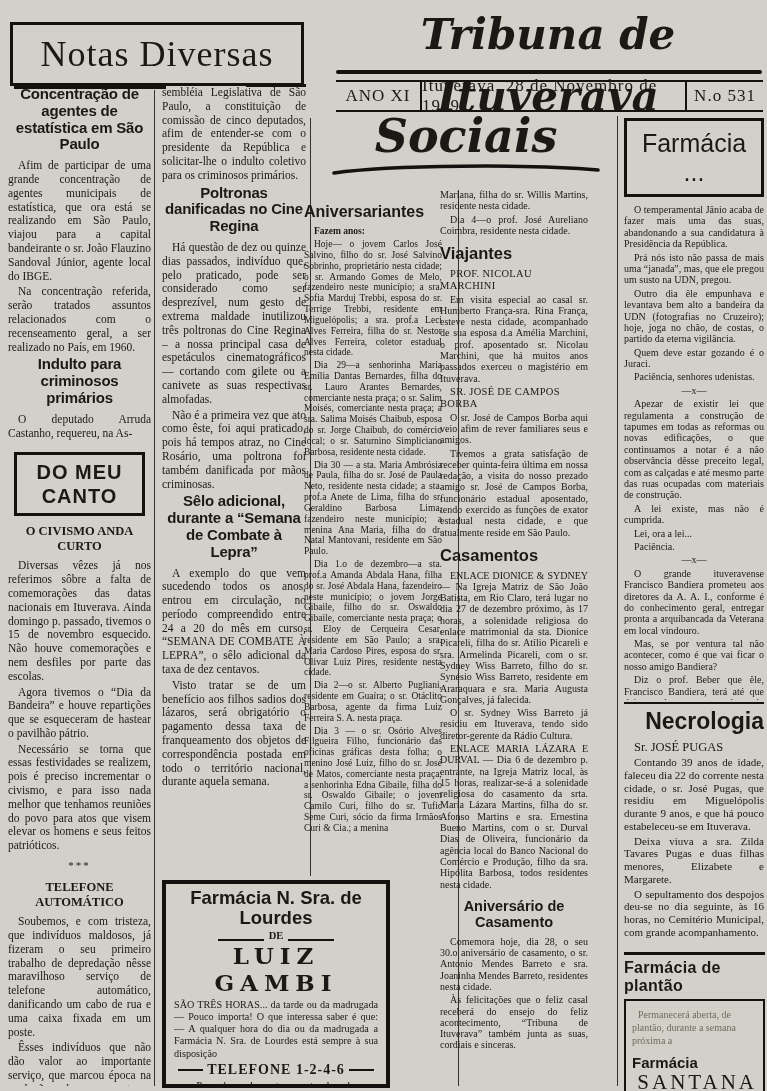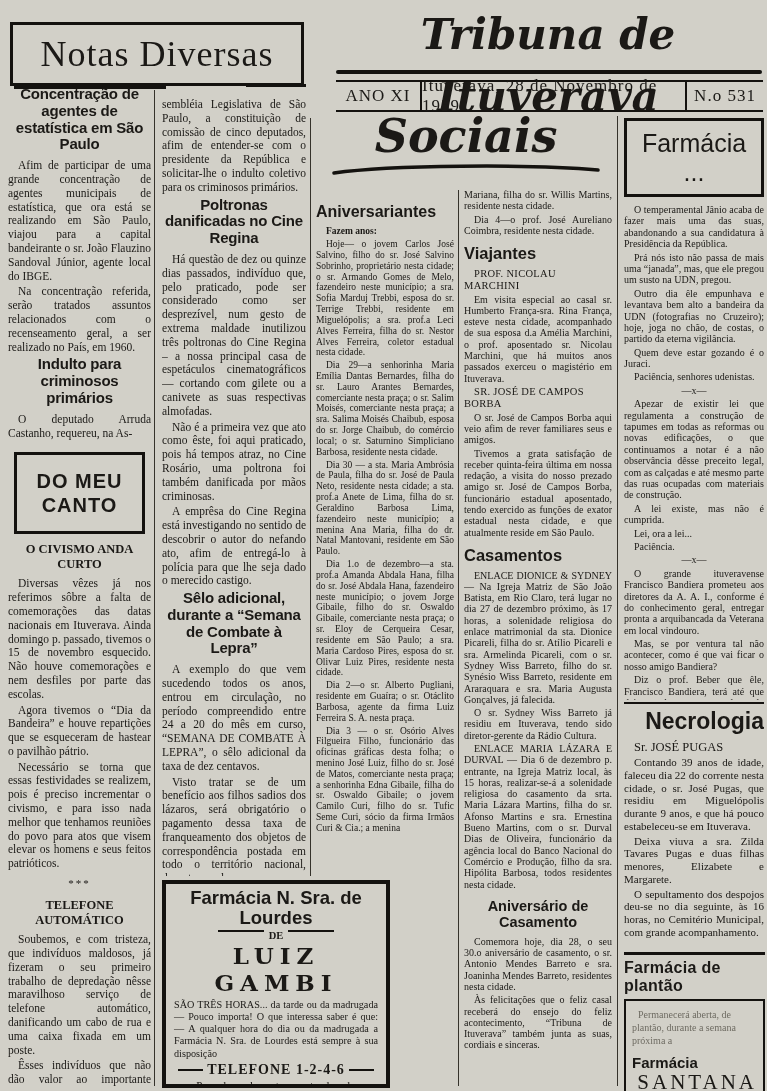--- a/index.html
+++ b/index.html
@@ -22,29 +22,29 @@
 
   
   .sociais-wrap{position:absolute;left:318px;top:110px;width:296px;text-align:center;}
   .sociais-text{font-family:"DejaVu Serif",serif;font-style:italic;font-weight:bold;font-size:46px;line-height:52px;}
 
   
   .col{position:absolute;text-align:justify;overflow:hidden;}
   .col p{margin:0 0 2px 0;text-indent:10px;}
   #col1{left:8px;top:86px;width:143px;height:1000px;font-size:11.5px;line-height:1.2;}
   #col2{left:162px;top:86px;width:144px;height:790px;font-size:11.5px;line-height:1.2;}
-  #col3{left:316px;top:203px;width:138px;height:676px;font-size:9.5px;line-height:1.14;}
-  #col4{left:464px;top:189px;width:148px;height:898px;font-size:10px;line-height:1.13;}
+  #col3{left:304px;top:203px;width:138px;height:676px;font-size:9.5px;line-height:1.14;}
+  #col4{left:440px;top:189px;width:148px;height:898px;font-size:10px;line-height:1.13;}
   #col5a{left:624px;top:118px;width:140px;height:582px;font-size:10px;line-height:1.14;}
   #col5b{left:624px;top:702px;width:140px;height:248px;font-size:11px;line-height:1.16;}
   #col5c{left:624px;top:952px;width:141px;height:139px;overflow:hidden;position:absolute;}
 
   .art-title{font-family:"Liberation Sans",sans-serif;font-weight:700;font-size:15px;line-height:1.12;
     letter-spacing:-0.2px;text-align:center;text-indent:0;margin:2px 0 6px;}
-  .canto-box{border:3px solid #14120f;margin:12px 6px 8px;padding:14px 2px;font-family:"Liberation Sans",sans-serif;
+  .canto-box{border:3px solid #14120f;margin:12px 6px 8px;padding:5px 2px;font-family:"Liberation Sans",sans-serif;
     font-weight:700;font-size:20px;letter-spacing:1px;text-align:center;}
   .serif-sub{text-align:center;font-size:12.5px;font-weight:700;margin:8px 0 5px;text-indent:0;}
   .stars{text-align:center;font-size:11px;letter-spacing:2px;margin:6px 0 2px;text-indent:0;}
 
   .sec-title{font-family:"Liberation Sans",sans-serif;font-weight:700;font-size:16px;text-indent:0;
     text-align:left;margin:0 0 5px;}
   #col4 .sec-title{margin:8px 0 5px;font-size:16.5px;}
   .intro{font-weight:700;margin-bottom:3px;}
   .caps-sub{font-size:10.5px;letter-spacing:0.3px;margin:7px 0 4px;text-indent:0;text-align:left;}
   .aniv-title{font-family:"Liberation Sans",sans-serif;font-weight:700;font-size:14.5px;line-height:1.1;
@@ -63,21 +63,21 @@
     margin:3px 0 4px;}
   .fp-box{border:2px solid #14120f;padding:5px 6px 4px;height:104px;box-sizing:border-box;}
   .fp-aviso{color:#6e6b62;font-size:10px;line-height:1.3;margin:2px 0 7px;text-indent:6px;}
   .fp-nome{font-family:"Liberation Sans",sans-serif;font-weight:700;font-size:15px;}
   .fp-nome2{font-size:21px;letter-spacing:3px;text-align:right;margin-top:-1px;}
 
   
   #adbox{position:absolute;left:162px;top:880px;width:228px;height:208px;border:4px solid #14120f;
     box-sizing:border-box;padding:4px 8px;text-align:center;overflow:hidden;}
   .ad-titulo{font-family:"Liberation Sans",sans-serif;font-weight:700;font-size:18.5px;line-height:1.1;}
-  .ad-de{display:flex;align-items:flex-start;justify-content:center;margin:1px 0;font-size:10.5px;font-weight:700;}
+  .ad-de{display:flex;align-items:flex-end;justify-content:center;margin:1px 0;font-size:10.5px;font-weight:700;}
   .dash{width:46px;height:2px;background:#14120f;margin:0 5px;}
   .ad-nome{font-family:"DejaVu Serif",serif;font-weight:700;font-size:23px;letter-spacing:6px;margin:1px 0 3px;}
   .ad-corpo{font-size:10.2px;text-align:justify;line-height:1.2;margin-bottom:2px;}
   .ad-tel{display:flex;align-items:center;font-size:14px;font-weight:600;letter-spacing:1px;}
   .line{flex:1;height:2px;background:#14120f;margin:0 4px;}
   .ad-aviso{font-size:11px;margin:1px 0;}
 
   
   .vr{position:absolute;width:1px;background:#35322b;}
   #vr1{left:154px;top:90px;height:996px;}
@@ -129,25 +129,24 @@
     <p>Agora tivemos o “Dia da Bandeira” e houve repartições que se esqueceram de hastear o pavilhão pátrio.</p>
     <p>Necessário se torna que essas festividades se realizem, pois é preciso incrementar o civismo, e para isso nada melhor que tenhamos reuniões do povo para atos que visem elevar os homens e seus feitos patrióticos.</p>
     <div class="stars">***</div>
     <div class="serif-sub">TELEFONE AUTOMÁTICO</div>
     <p>Soubemos, e com tristeza, que indivíduos maldosos, já fizeram o seu primeiro trabalho de depredação nêsse maravilhoso serviço de telefone automático, danificando um cabo de rua e uma caixa fixada em um poste.</p>
     <p>Êsses indivíduos que não dão valor ao importante serviço, que marcou época na evolução de nossa terra, devem ser recolhidos a um reformatório, para que suas mãos não pratiquem atos dessa natureza.</p>
 
   </div>
 
   <div class="col" id="col2">
-    <p style="text-indent:0;margin-top:12px;">sembléia Legislativa de São Paulo, a constituição de comissão de cinco deputados, afim de entender-se com o presidente da República e solicitar-lhe o indulto coletivo para os criminosos primários.</p>
+    <p style="text-indent:0;">sembléia Legislativa de São Paulo, a constituição de comissão de cinco deputados, afim de entender-se com o presidente da República e solicitar-lhe o indulto coletivo para os criminosos primários.</p>
     <div class="art-title">Poltronas danificadas no Cine Regina</div>
     <p>Há questão de dez ou quinze dias passados, indivíduo que, pelo praticado, pode ser considerado como ser desprezível, num gesto de extrema maldade inutilizou três poltronas do Cine Regina – a nossa principal casa de espetáculos cinematográficos — cortando com gilete ou a canivete as suas respectivas almofadas.</p>
     <p>Não é a primeira vez que ato como êste, foi aqui praticado, pois há tempos atraz, no Cine Rosário, uma poltrona foi também danificada por mãos criminosas.</p>
-    <p>A emprêsa do Cine Regina está investigando no sentido de descobrir o autor do nefando ato, afim de entregá-lo à polícia para que lhe seja dado o merecido castigo.</p>
     <div class="art-title">Sêlo adicional, durante a “Semana de Combate à Lepra”</div>
     <p>A exemplo do que vem sucedendo todos os anos, entrou em circulação, no período compreendido entre 24 a 20 do mês em curso, “SEMANA DE COMBATE À LEPRA”, o sêlo adicional da taxa de dez centavos.</p>
     <p>Visto tratar se de um benefício aos filhos sadios dos lázaros, será obrigatório o pagamento dessa taxa de franqueamento dos objetos de correspondência postada em todo o território nacional, durante aquela semana.</p>
   </div>
 
   <div class="col" id="col3">
     <div class="sec-title">Aniversariantes</div>
     <p class="intro">Fazem anos:</p>
     <p>Hoje— o jovem Carlos José Salvino, filho do sr. José Salvino Sobrinho, proprietário nesta cidade; o sr. Armando Gomes de Melo, fazendeiro neste município; a sra. Sofia Marduj Trebbi, esposa do sr. Terrige Trebbi, residente em Miguelópolis; a sra. prof.a Leci Alves Ferreira, filha do sr. Nestor Alves Ferreira, coletor estadual nesta cidade.</p>
     <p>Dia 29—a senhorinha Maria Emília Dantas Bernardes, filha do sr. Lauro Arantes Bernardes, comerciante nesta praça; o sr. Salim Moisés, comerciante nesta praça; a sra. Salima Moisés Chaibub, esposa do sr. Jorge Chaibub, do comércio local; o sr. Saturnino Simpliciano Barbosa, residente nesta cidade.</p>

